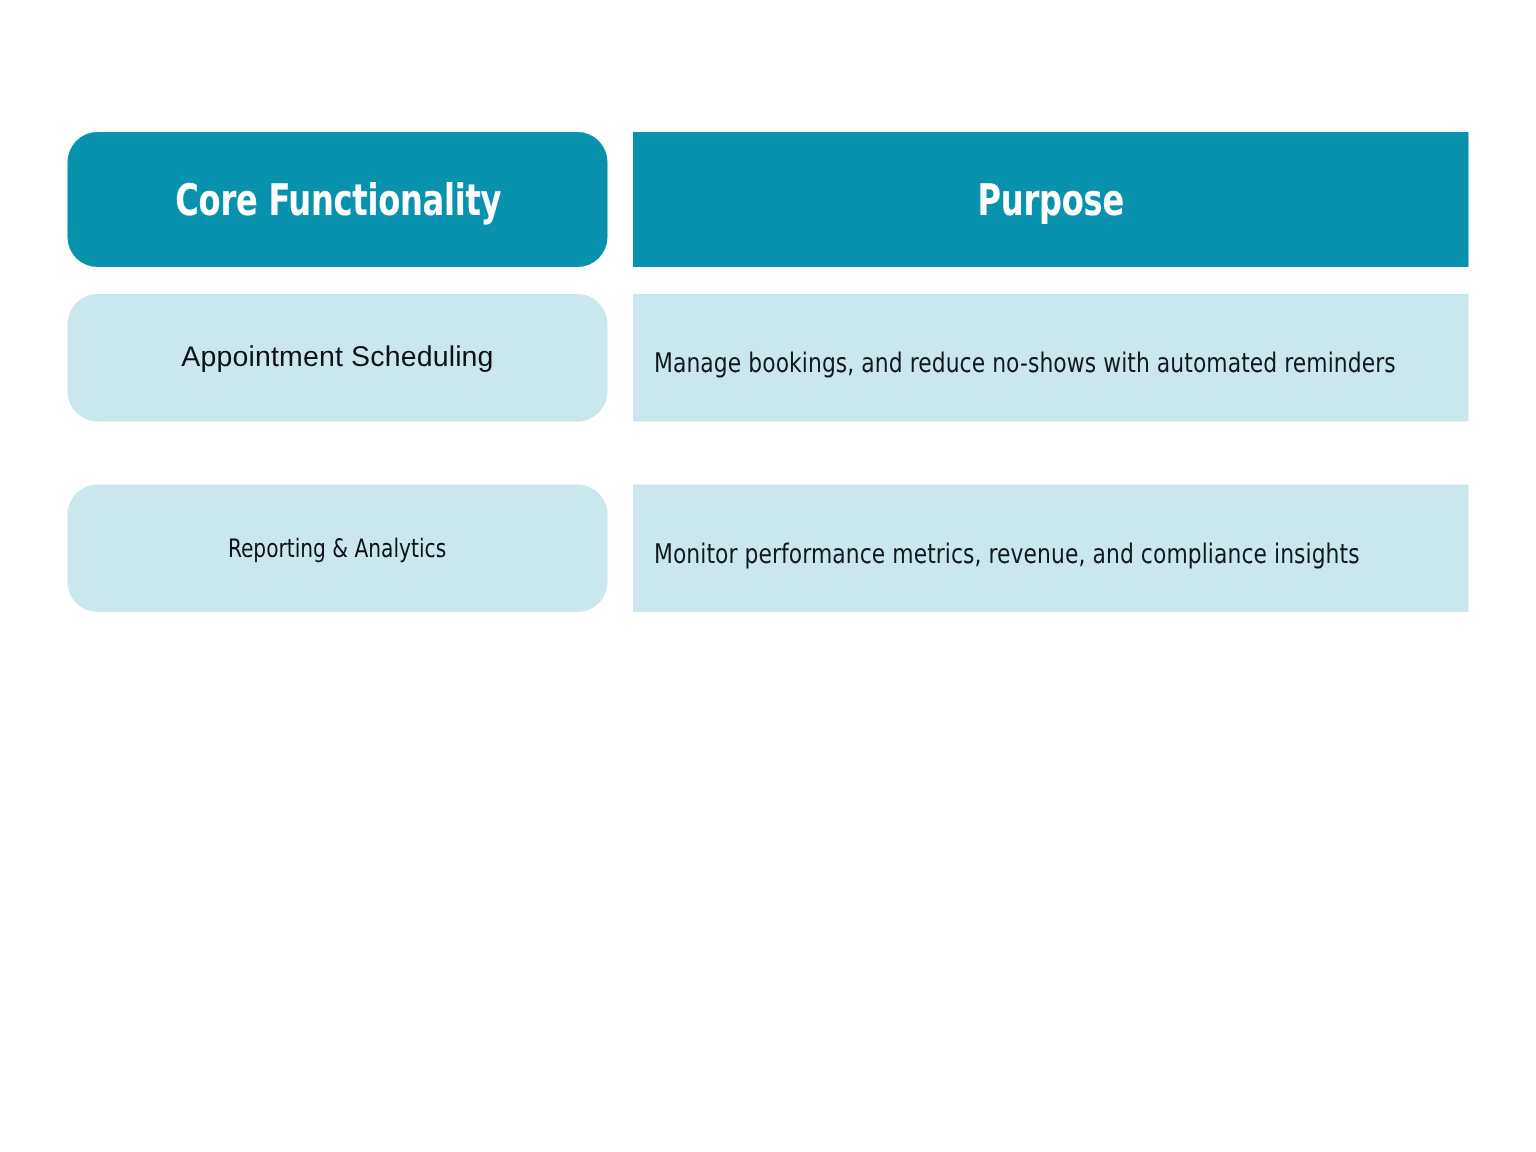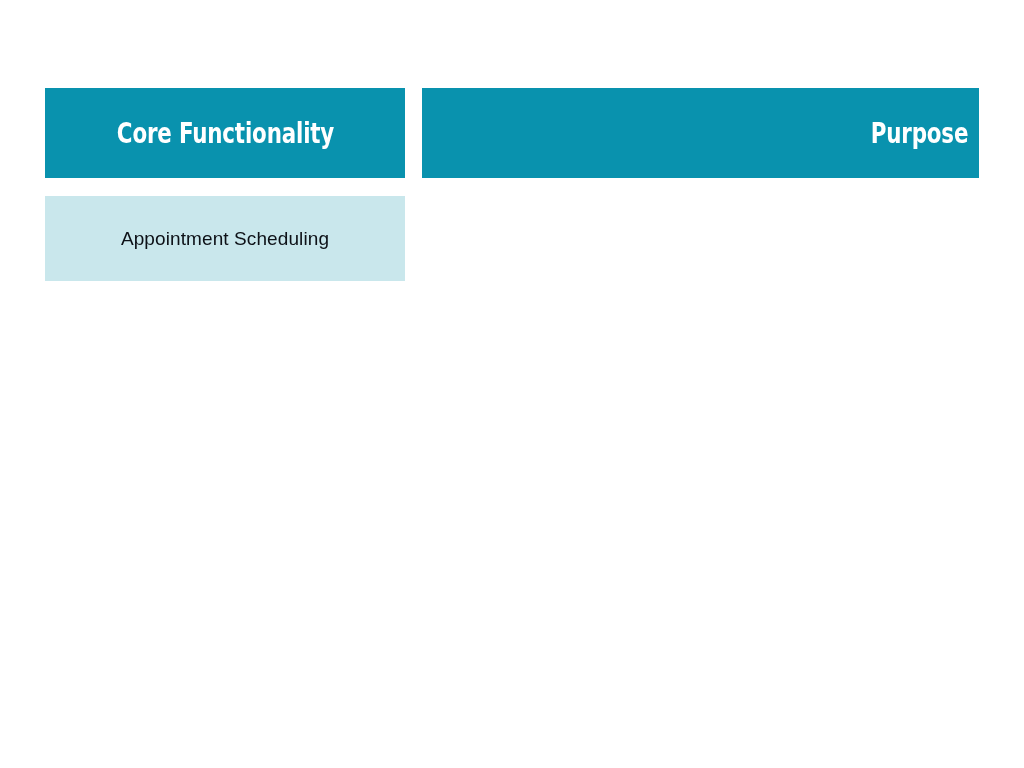--- a/index.html
+++ b/index.html
@@ -35,20 +35,21 @@
   }
 
   .cell-left {
     width: 360px;
     flex: 0 0 360px;
     display: flex;
     align-items: center;
     justify-content: center;
     box-sizing: border-box;
     padding: 0 10px;
+    border-radius: 20px;
   }
   .cell-right {
     width: 557px;
     flex: 0 0 557px;
     margin-left: 17px;
     display: flex;
     align-items: center;
     justify-content: flex-start;
     box-sizing: border-box;
     padding: 0 0 0 14px;
@@ -128,32 +129,43 @@
 </style>
 </head>
 <body>
 
 <div class="table-wrap">
 
   <div class="trow header-row">
     <div class="cell-left">
       <span class="header-text">Core Functionality</span>
     </div>
-    <div class="cell-right" style="justify-content:flex-end; padding-left:0;">
+    <div class="cell-right" style="justify-content:center; padding-left:0;">
       <span class="header-text">Purpose</span>
     </div>
   </div>
 
   <div class="trow body-row">
     <div class="cell-left">
       <span class="fx-left style-plain">Appointment Scheduling</span>
+    </div>
+    <div class="cell-right">
+      <span class="fx-right">Manage bookings, and reduce no-shows with automated reminders</span>
     </div>
   </div>
 
   <div class="trow body-row">
   </div>
 
 
   <div class="trow body-row">
   </div>
 
+  <div class="trow body-row">
+    <div class="cell-left">
+      <span class="fx-left style-cond-light">Reporting &amp; Analytics</span>
+    </div>
+    <div class="cell-right">
+      <span class="fx-right">Monitor performance metrics, revenue, and compliance insights</span>
+    </div>
+  </div>
 
 </div>
 
 </body></html>

